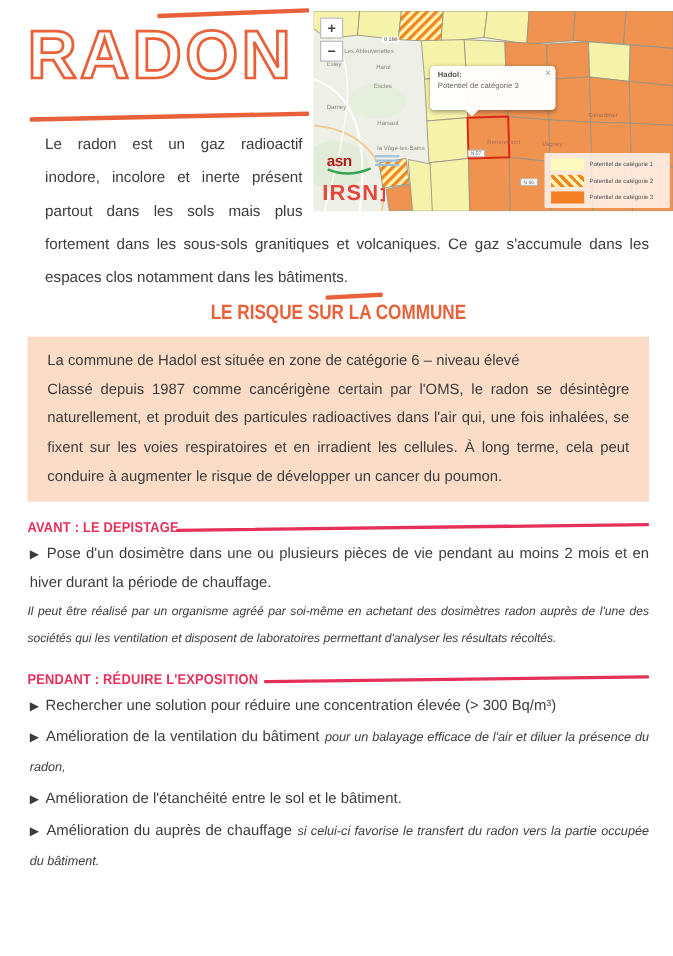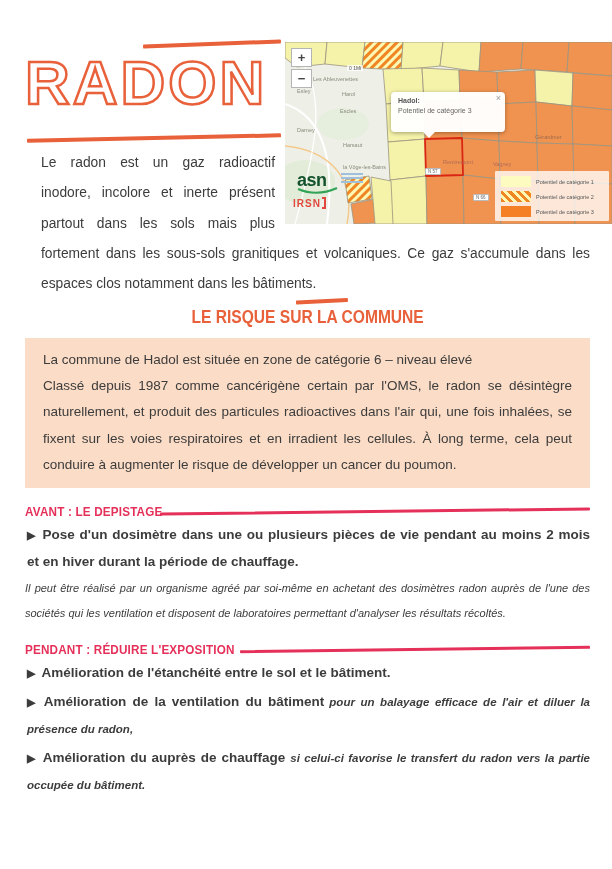--- a/index.html
+++ b/index.html
@@ -76,29 +76,29 @@
     background:rgba(255,255,255,.78); padding:5px 5px 4px 6px; border-radius:1px;
   }
   .legend-row { display:flex; align-items:center; margin-bottom:4px; }
   .legend-row:last-child { margin-bottom:0; }
   .legend-swatch { width:30px; height:11px; margin-right:5px; flex:none; }
   .sw-cat1 { background:#fdfbc0; }
   .sw-cat2 { background:repeating-linear-gradient(45deg,#ef8523 0 3px,#fdf9b4 3px 6px); }
   .sw-cat3 { background:#f57f25; }
   .legend-label { font-size:5.5px; color:#555; }
   .logo-asn { position:absolute; left:12px; top:128px; }
-  .asn-text { font-size:18px; font-weight:bold; color:#14532d; letter-spacing:-.5px; }
+  .asn-text { font-size:14px; font-weight:bold; color:#b91c1c; letter-spacing:-.5px; }
   .asn-tagline { position:absolute; left:44px; top:3px; width:22px; }
   .asn-tagline i { display:block; height:2px; background:#9fc0dd; margin-bottom:2px; }
   .logo-irsn { position:absolute; left:8px; top:155px; display:flex; align-items:center; }
-  .irsn-text { font-size:10px; font-weight:bold; color:#e2483d; letter-spacing:1px; }
+  .irsn-text { font-size:20px; font-weight:bold; color:#e2483d; letter-spacing:1px; }
   .irsn-bracket { width:4px; height:12px; border:2px solid #e2483d; border-left:none; margin-left:1px; }
 
   
-  .radon-title { position:relative; width:262px; height:98px; margin-top:32px; }
+  .radon-title { position:relative; width:262px; height:98px; }
   .radon-line { position:absolute; height:4px; background:#e8613a; border-radius:1px; }
   .radon-line.top { left:118px; top:0; width:138px; transform:rotate(-2.2deg); }
   .radon-line.bottom { left:2px; bottom:0; width:254px; transform:rotate(-1.2deg); }
   .radon-word {
     position:absolute; top:10px; left:0;
     font-size:62px; font-weight:bold; letter-spacing:3px; line-height:1;
     color:transparent; -webkit-text-stroke:2.5px #e8613a;
   }
 
   
@@ -122,21 +122,21 @@
   }
 
   
   .sub-head { display:flex; align-items:center; margin-top:16px; }
   .sub-head h3 {
     font-size:13px; color:#e5305a; letter-spacing:.2px; white-space:nowrap;
     transform:scaleX(.9); transform-origin:left center;
   }
   .sub-rule { flex:1; height:2.5px; background:#e5305a; margin-left:4px; border-radius:1px; transform:rotate(-.7deg); }
   .sub-rule.short { margin-left:-18px; }
-  .bullet { font-size:13.5px; line-height:2; text-align:justify; padding-left:2px; margin-top:2px;font-weight:bold; }
+  .bullet { font-size:13.5px; line-height:2; text-align:justify; padding-left:2px; margin-top:2px; }
   .bullet .marker { color:#3c3c3c; font-size:11px; margin-right:6px; }
   .inline-note { font-size:11.5px; font-style:italic; margin-left:5px; }
   .note { font-size:11px; font-style:italic; line-height:2.25; text-align:justify; margin-top:1px; }
 </style>
 </head>
 <body>
 
 <div class="clearfix">
 
   <div class="map-panel">
@@ -276,17 +276,18 @@
     <h3>AVANT : LE DEPISTAGE</h3>
     <span class="sub-rule short"></span>
   </div>
   <p class="bullet"><span class="marker">▶</span><span>Pose d'un dosimètre dans une ou plusieurs pièces de vie pendant au moins 2 mois et en hiver durant la période de chauffage.</span></p>
   <p class="note">Il peut être réalisé par un organisme agréé par soi-même en achetant des dosimètres radon auprès de l'une des sociétés qui les ventilation et disposent de laboratoires permettant d'analyser les résultats récoltés.</p>
 
   <div class="sub-head">
     <h3>PENDANT : RÉDUIRE L'EXPOSITION</h3>
     <span class="sub-rule short"></span>
   </div>
+  <p class="bullet"><span class="marker">▶</span><span>Rechercher une solution pour réduire une concentration élevée (&gt; 300 Bq/m³)</span></p>
+  <p class="bullet"><span class="marker">▶</span><span>Amélioration de la ventilation du bâtiment</span><em class="inline-note">pour un balayage efficace de l'air et diluer la présence du radon,</em></p>
   <p class="bullet"><span class="marker">▶</span><span>Amélioration de l'étanchéité entre le sol et le bâtiment.</span></p>
-  <p class="bullet"><span class="marker">▶</span><span>Amélioration de la ventilation du bâtiment</span><em class="inline-note">pour un balayage efficace de l'air et diluer la présence du radon,</em></p>
   <p class="bullet"><span class="marker">▶</span><span>Amélioration du auprès de chauffage</span><em class="inline-note">si celui-ci favorise le transfert du radon vers la partie occupée du bâtiment.</em></p>
 
 </div>
 
 </body></html>

